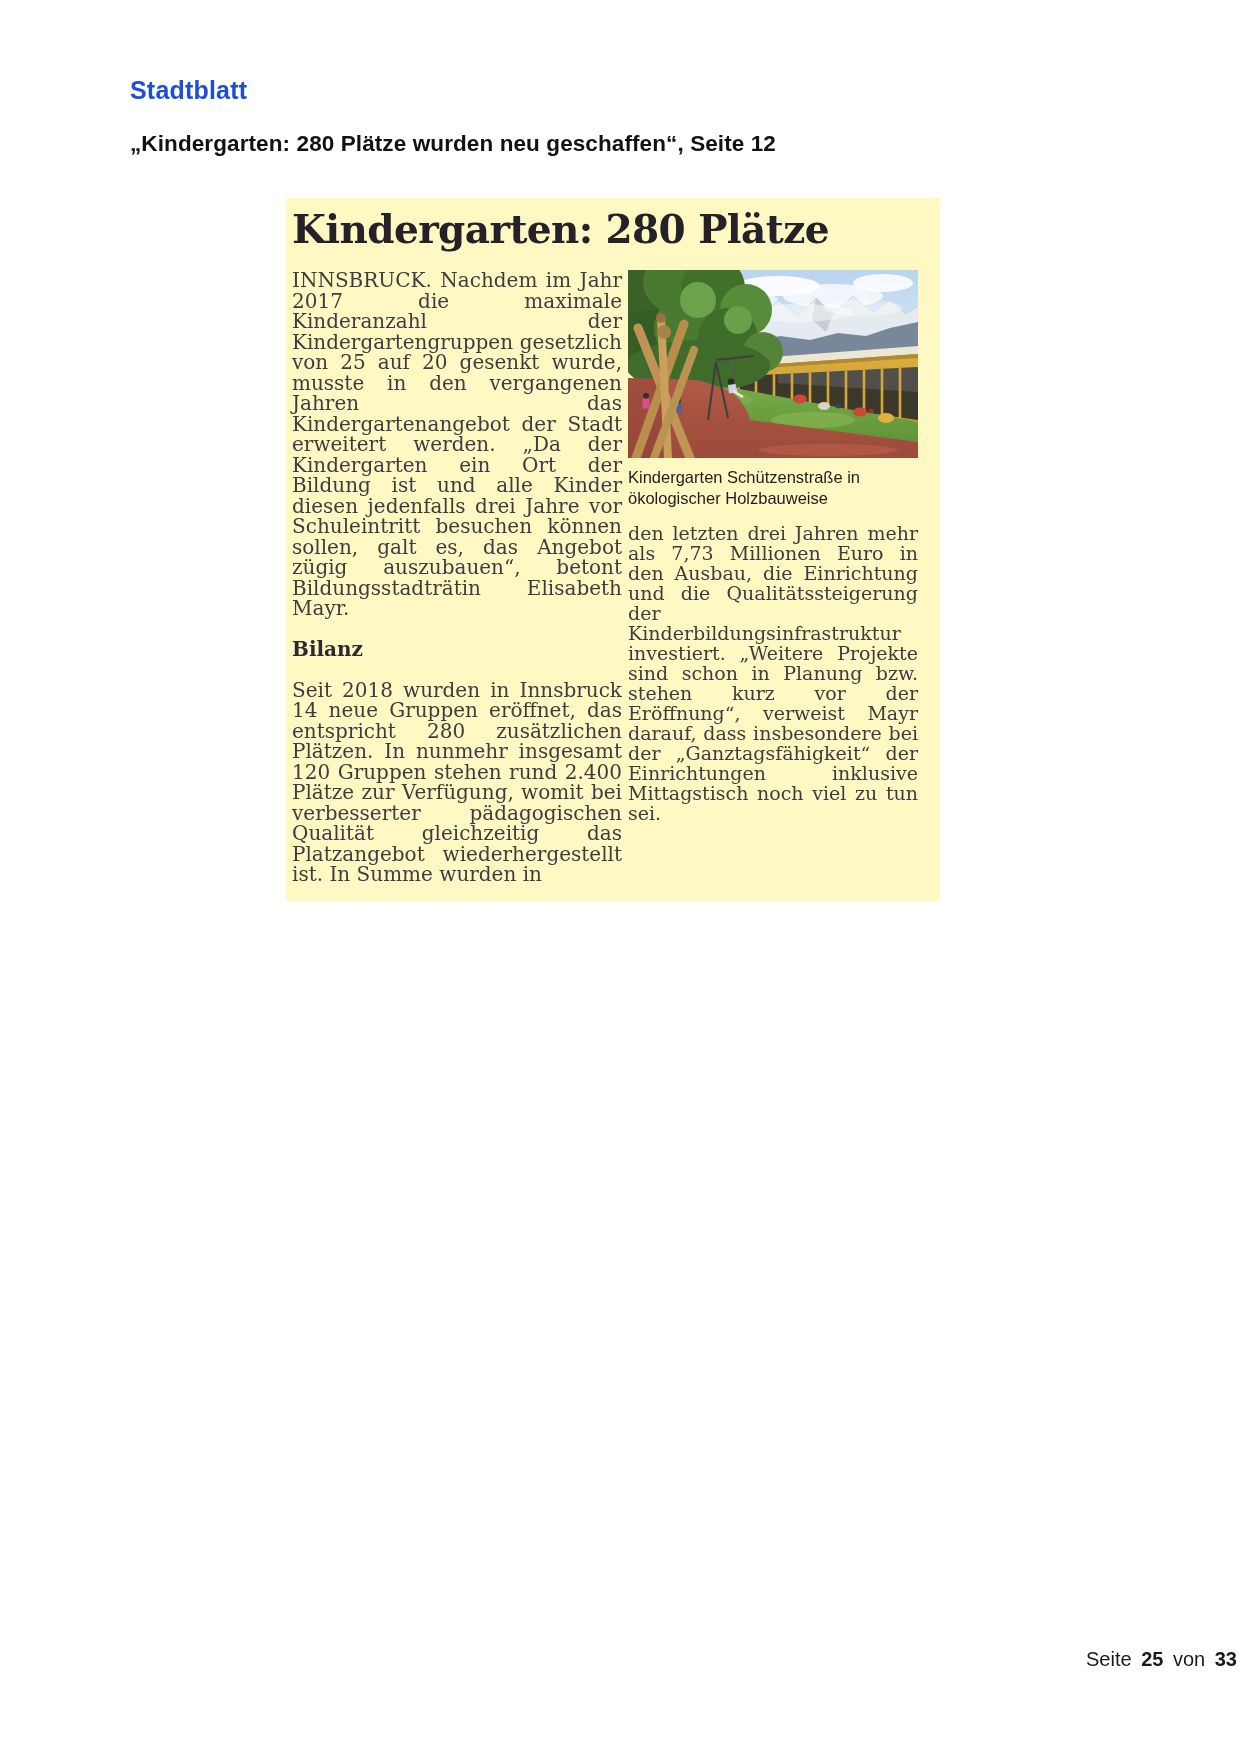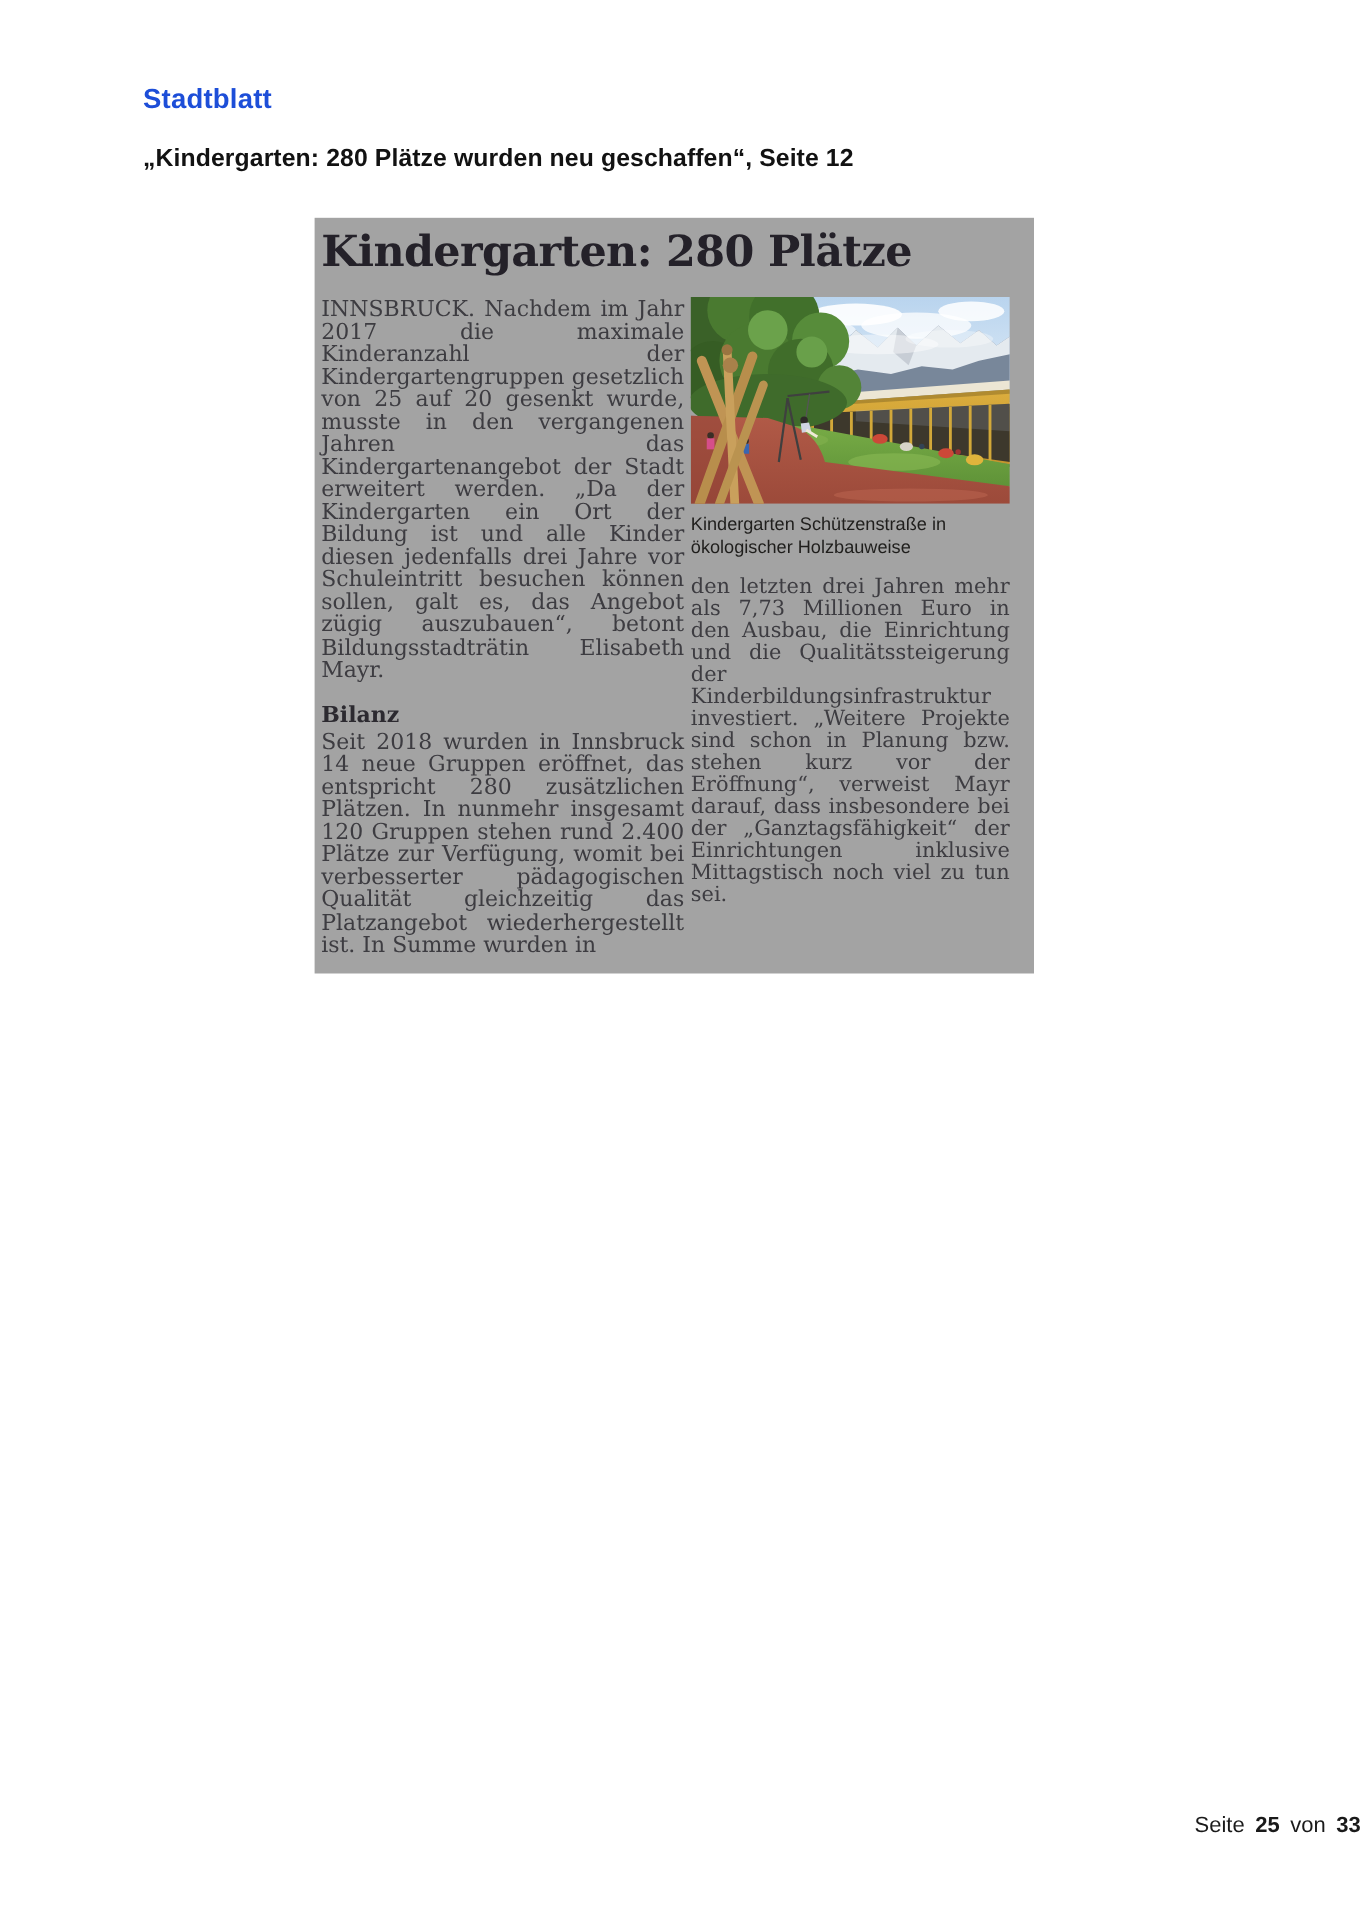--- a/index.html
+++ b/index.html
@@ -17,21 +17,21 @@
     letter-spacing:0.2px;
   }
   .doc-subtitle{
     position:absolute;left:130px;top:131px;
     font-size:22.5px;font-weight:bold;color:#121212;
     letter-spacing:0.1px;
   }
   .clipping{
     position:absolute;left:286px;top:198px;
     width:644px;
-    background:#a3a3a3;
+    background:#fef9c3;
     padding:8px 4px 16px 6px;
   }
   .headline{
     font-family:"DejaVu Serif","Liberation Serif",serif;
     font-weight:bold;
     font-size:39px;
     line-height:47px;
     letter-spacing:-0.6px;
     color:#242129;
   }
@@ -52,21 +52,21 @@
   .col-right .body-text{
     font-size:19px;
     line-height:20px;
   }
   .section-heading{
     font-family:"DejaVu Serif","Liberation Serif",serif;
     font-weight:bold;
     font-size:20px;
     color:#2c2a30;
     margin-top:18px;
-    margin-bottom:3px;
+    margin-bottom:19px;
   }
   .photo-frame{
     width:290px;height:188px;
     overflow:hidden;
     display:block;
   }
   .photo-caption{
     margin-top:9px;
     font-size:16.5px;
     font-weight:normal;

